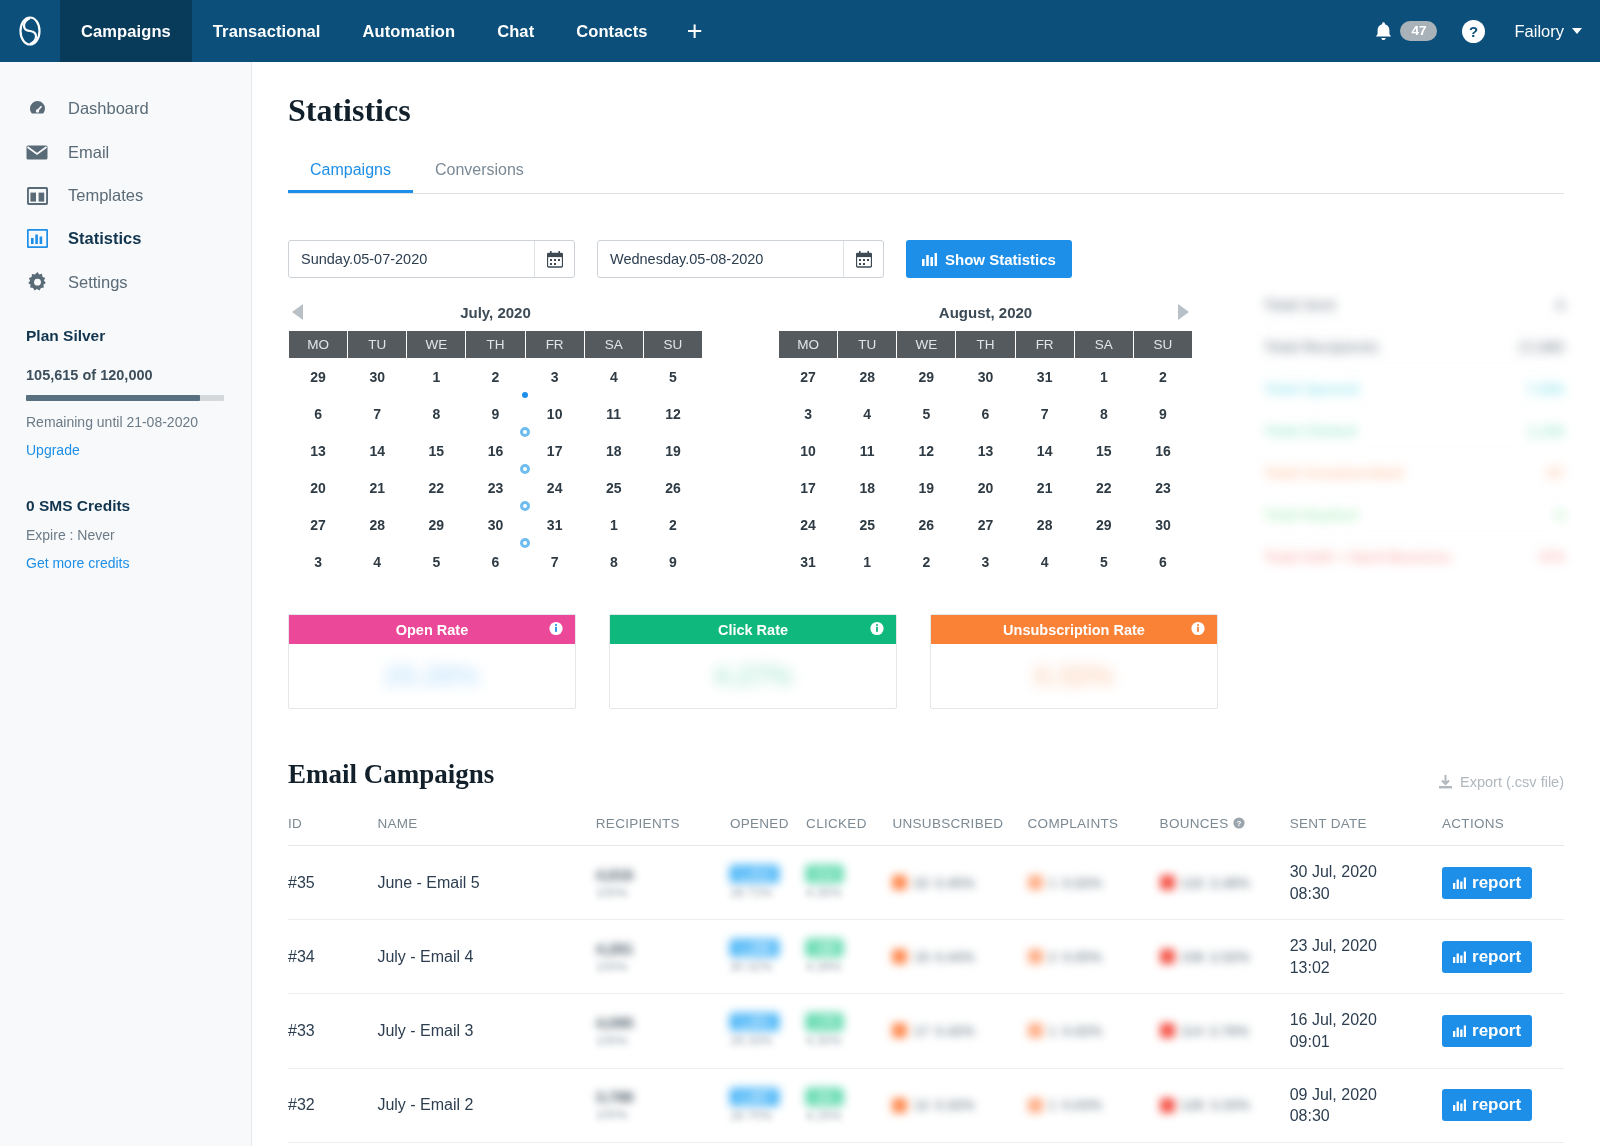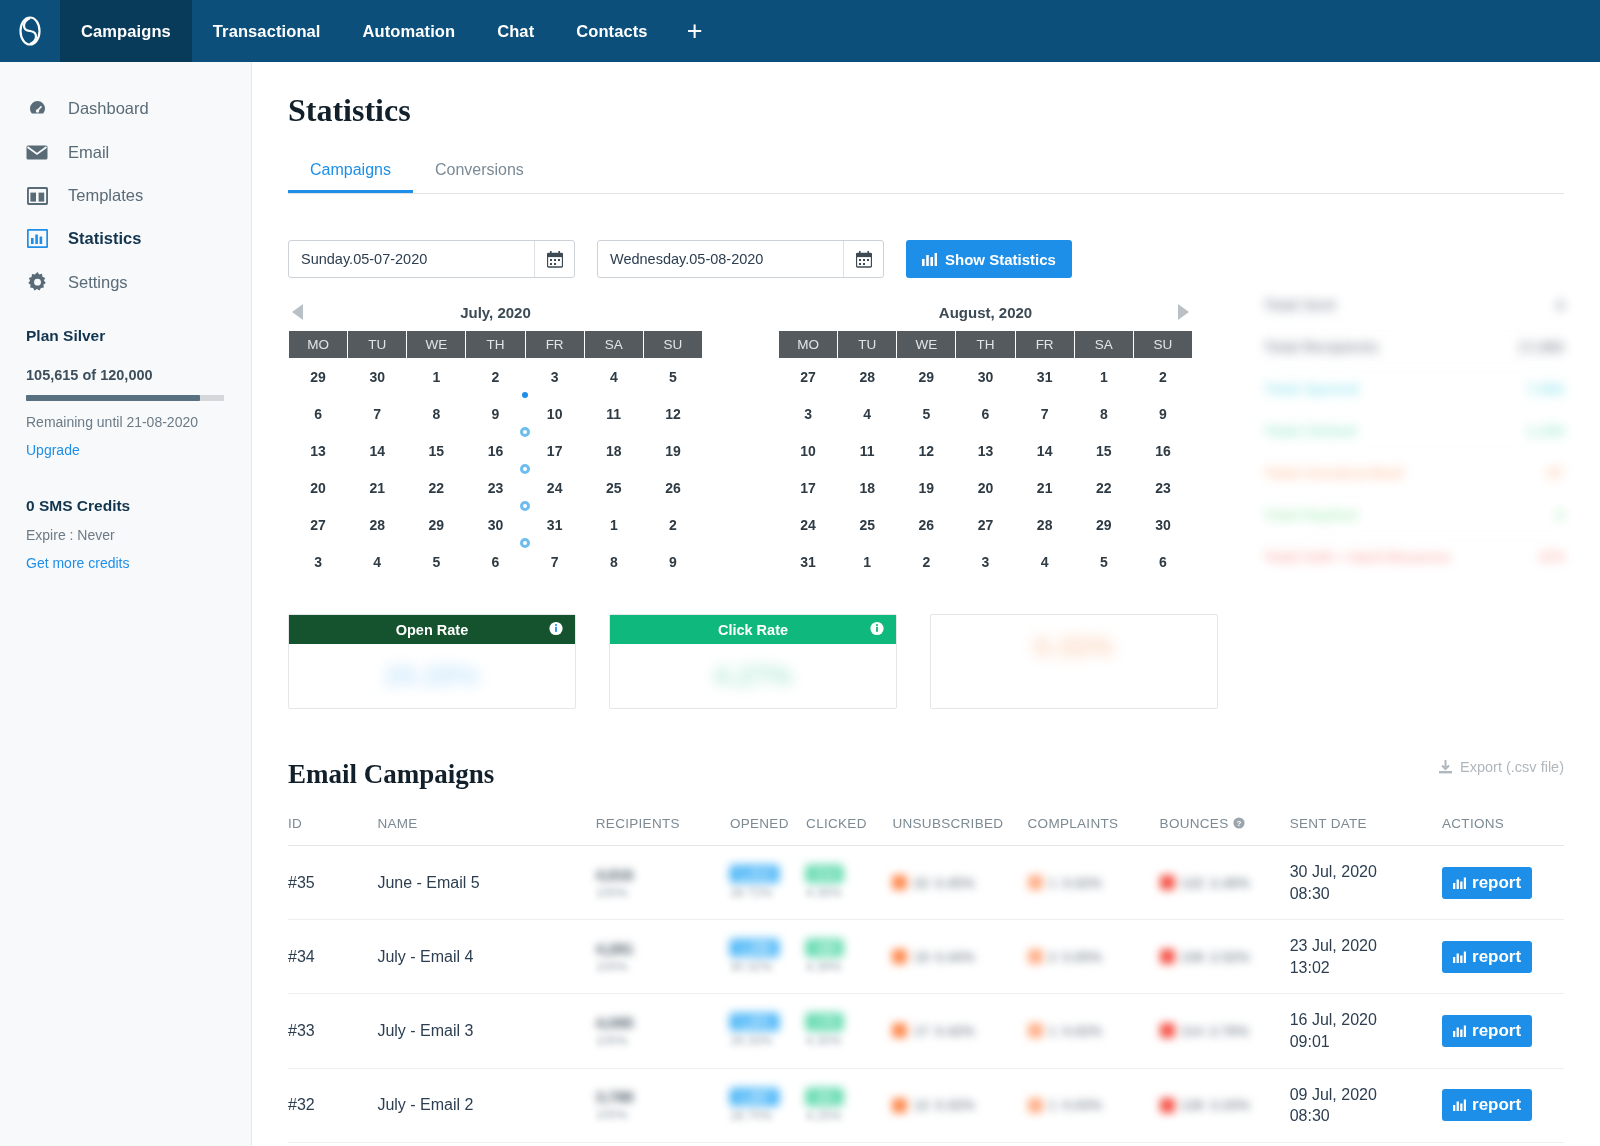--- a/index.html
+++ b/index.html
@@ -152,21 +152,21 @@
     position: absolute; right: 36px; top: 222px; width: 300px;
     filter: blur(5.2px); opacity: .55; pointer-events: none;
   }
   .sum-row {
     display: flex; justify-content: space-between; align-items: flex-start;
     padding: 12px 0; font-size: 15px; font-weight: bold;
   }
   .sum-row.b { border-bottom: 1px solid #eceff1; }
 
   
-  .camp-head { display: flex; align-items: flex-start; margin-top: 50px; }
+  .camp-head { display: flex; align-items: flex-end; margin-top: 50px; }
   h2.camp-title {
     font-family: "Liberation Serif", serif; font-size: 27px;
     font-weight: bold; color: #12202b;
   }
   .export {
     margin-left: auto; color: #b0b7bd; font-size: 14.5px;
     display: flex; align-items: center; gap: 7px; cursor: pointer;
   }
   table.camp { width: 100%; border-collapse: collapse; margin-top: 26px; table-layout: fixed; }
   table.camp th {
@@ -215,20 +215,39 @@
     </svg>
   </div>
   <div class="nav-items" id="nav-items">
       <div class="nav-item active">Campaigns</div>
       <div class="nav-item">Transactional</div>
       <div class="nav-item">Automation</div>
       <div class="nav-item">Chat</div>
       <div class="nav-item">Contacts</div>
     </div>
   <div class="nav-plus">+</div>
+  <div class="nav-right">
+    <div class="bell-wrap">
+      <svg width="19" height="21" viewBox="0 0 19 21">
+        <path d="M9.5 1.2c-.8 0-1.4.6-1.4 1.4v.7C5.5 3.9 3.6 6.2 3.6 9v4.1l-1.7 2.4h15.2l-1.7-2.4V9c0-2.8-1.9-5.1-4.5-5.7v-.7c0-.8-.6-1.4-1.4-1.4z" fill="#ffffff"></path>
+        <path d="M7.4 17c0 1.2.9 2.1 2.1 2.1s2.1-.9 2.1-2.1z" fill="#ffffff"></path>
+      </svg>
+      <span class="badge">47</span>
+    </div>
+    <div class="help-icon">
+      <svg width="25" height="25" viewBox="0 0 25 25">
+        <circle cx="12.5" cy="12.5" r="11.5" fill="#ffffff"></circle>
+        <text x="12.5" y="18" text-anchor="middle" font-size="15" font-weight="bold" font-family="Liberation Sans, sans-serif" fill="#0b4f7a">?</text>
+      </svg>
+    </div>
+    <div class="user-menu">
+      <span>Failory</span>
+      <span class="caret-d"></span>
+    </div>
+  </div>
 </div>
 
 <div class="body-wrap">
 
   <div class="sidebar">
     <div id="side-items">
         <div class="side-item">
           <span class="side-ic">
             <svg width="21" height="21" viewBox="0 0 21 21">
               <path d="M10.5 3A7.5 7.5 0 003 10.5c0 1.9.7 3.6 1.8 4.9h11.4A7.46 7.46 0 0018 10.5 7.5 7.5 0 0010.5 3z" fill="#5a6b78"></path>
@@ -500,21 +519,21 @@
                 <td class="muted"><span>5</span></td>
                 <td class="muted"><span>6</span></td>
               </tr>
             </tbody>
           </table>
         </div>
       </div>
 
     <div class="cards" id="cards">
         <div class="card">
-          <div class="card-head" style="background: #14532d;">
+          <div class="card-head" style="background: #ec4899;">
             <span>Open Rate</span>
             <span class="info-i"><svg width="14" height="14" viewBox="0 0 14 14">
                 <circle cx="7" cy="7" r="6.6" fill="#fff"></circle>
                 <rect x="6.1" y="5.4" width="1.8" height="5" fill="#1e8fe8"></rect>
                 <circle cx="7" cy="3.6" r="1.05" fill="#1e8fe8"></circle>
               </svg></span>
           </div>
           <div class="card-body">
             <div class="blurval" style="color: rgb(157, 211, 248);">29.28%</div>
           </div>
@@ -526,20 +545,28 @@
                 <circle cx="7" cy="7" r="6.6" fill="#fff"></circle>
                 <rect x="6.1" y="5.4" width="1.8" height="5" fill="#0fb97d"></rect>
                 <circle cx="7" cy="3.6" r="1.05" fill="#0fb97d"></circle>
               </svg></span>
           </div>
           <div class="card-body">
             <div class="blurval" style="color: rgb(127, 217, 187);">4.27%</div>
           </div>
         </div>
         <div class="card">
+          <div class="card-head" style="background: rgb(249, 130, 55);">
+            <span>Unsubscription Rate</span>
+            <span class="info-i"><svg width="14" height="14" viewBox="0 0 14 14">
+                <circle cx="7" cy="7" r="6.6" fill="#fff"></circle>
+                <rect x="6.1" y="5.4" width="1.8" height="5" fill="#f98237"></rect>
+                <circle cx="7" cy="3.6" r="1.05" fill="#f98237"></circle>
+              </svg></span>
+          </div>
           <div class="card-body">
             <div class="blurval" style="color: rgb(249, 182, 138);">0.32%</div>
           </div>
         </div>
       </div>
 
     <div class="summary" id="summary">
         <div class="sum-row b">
           <span style="color: rgb(44, 62, 80);">Total Sent</span>
           <span style="color: rgb(44, 62, 80);">4</span>

